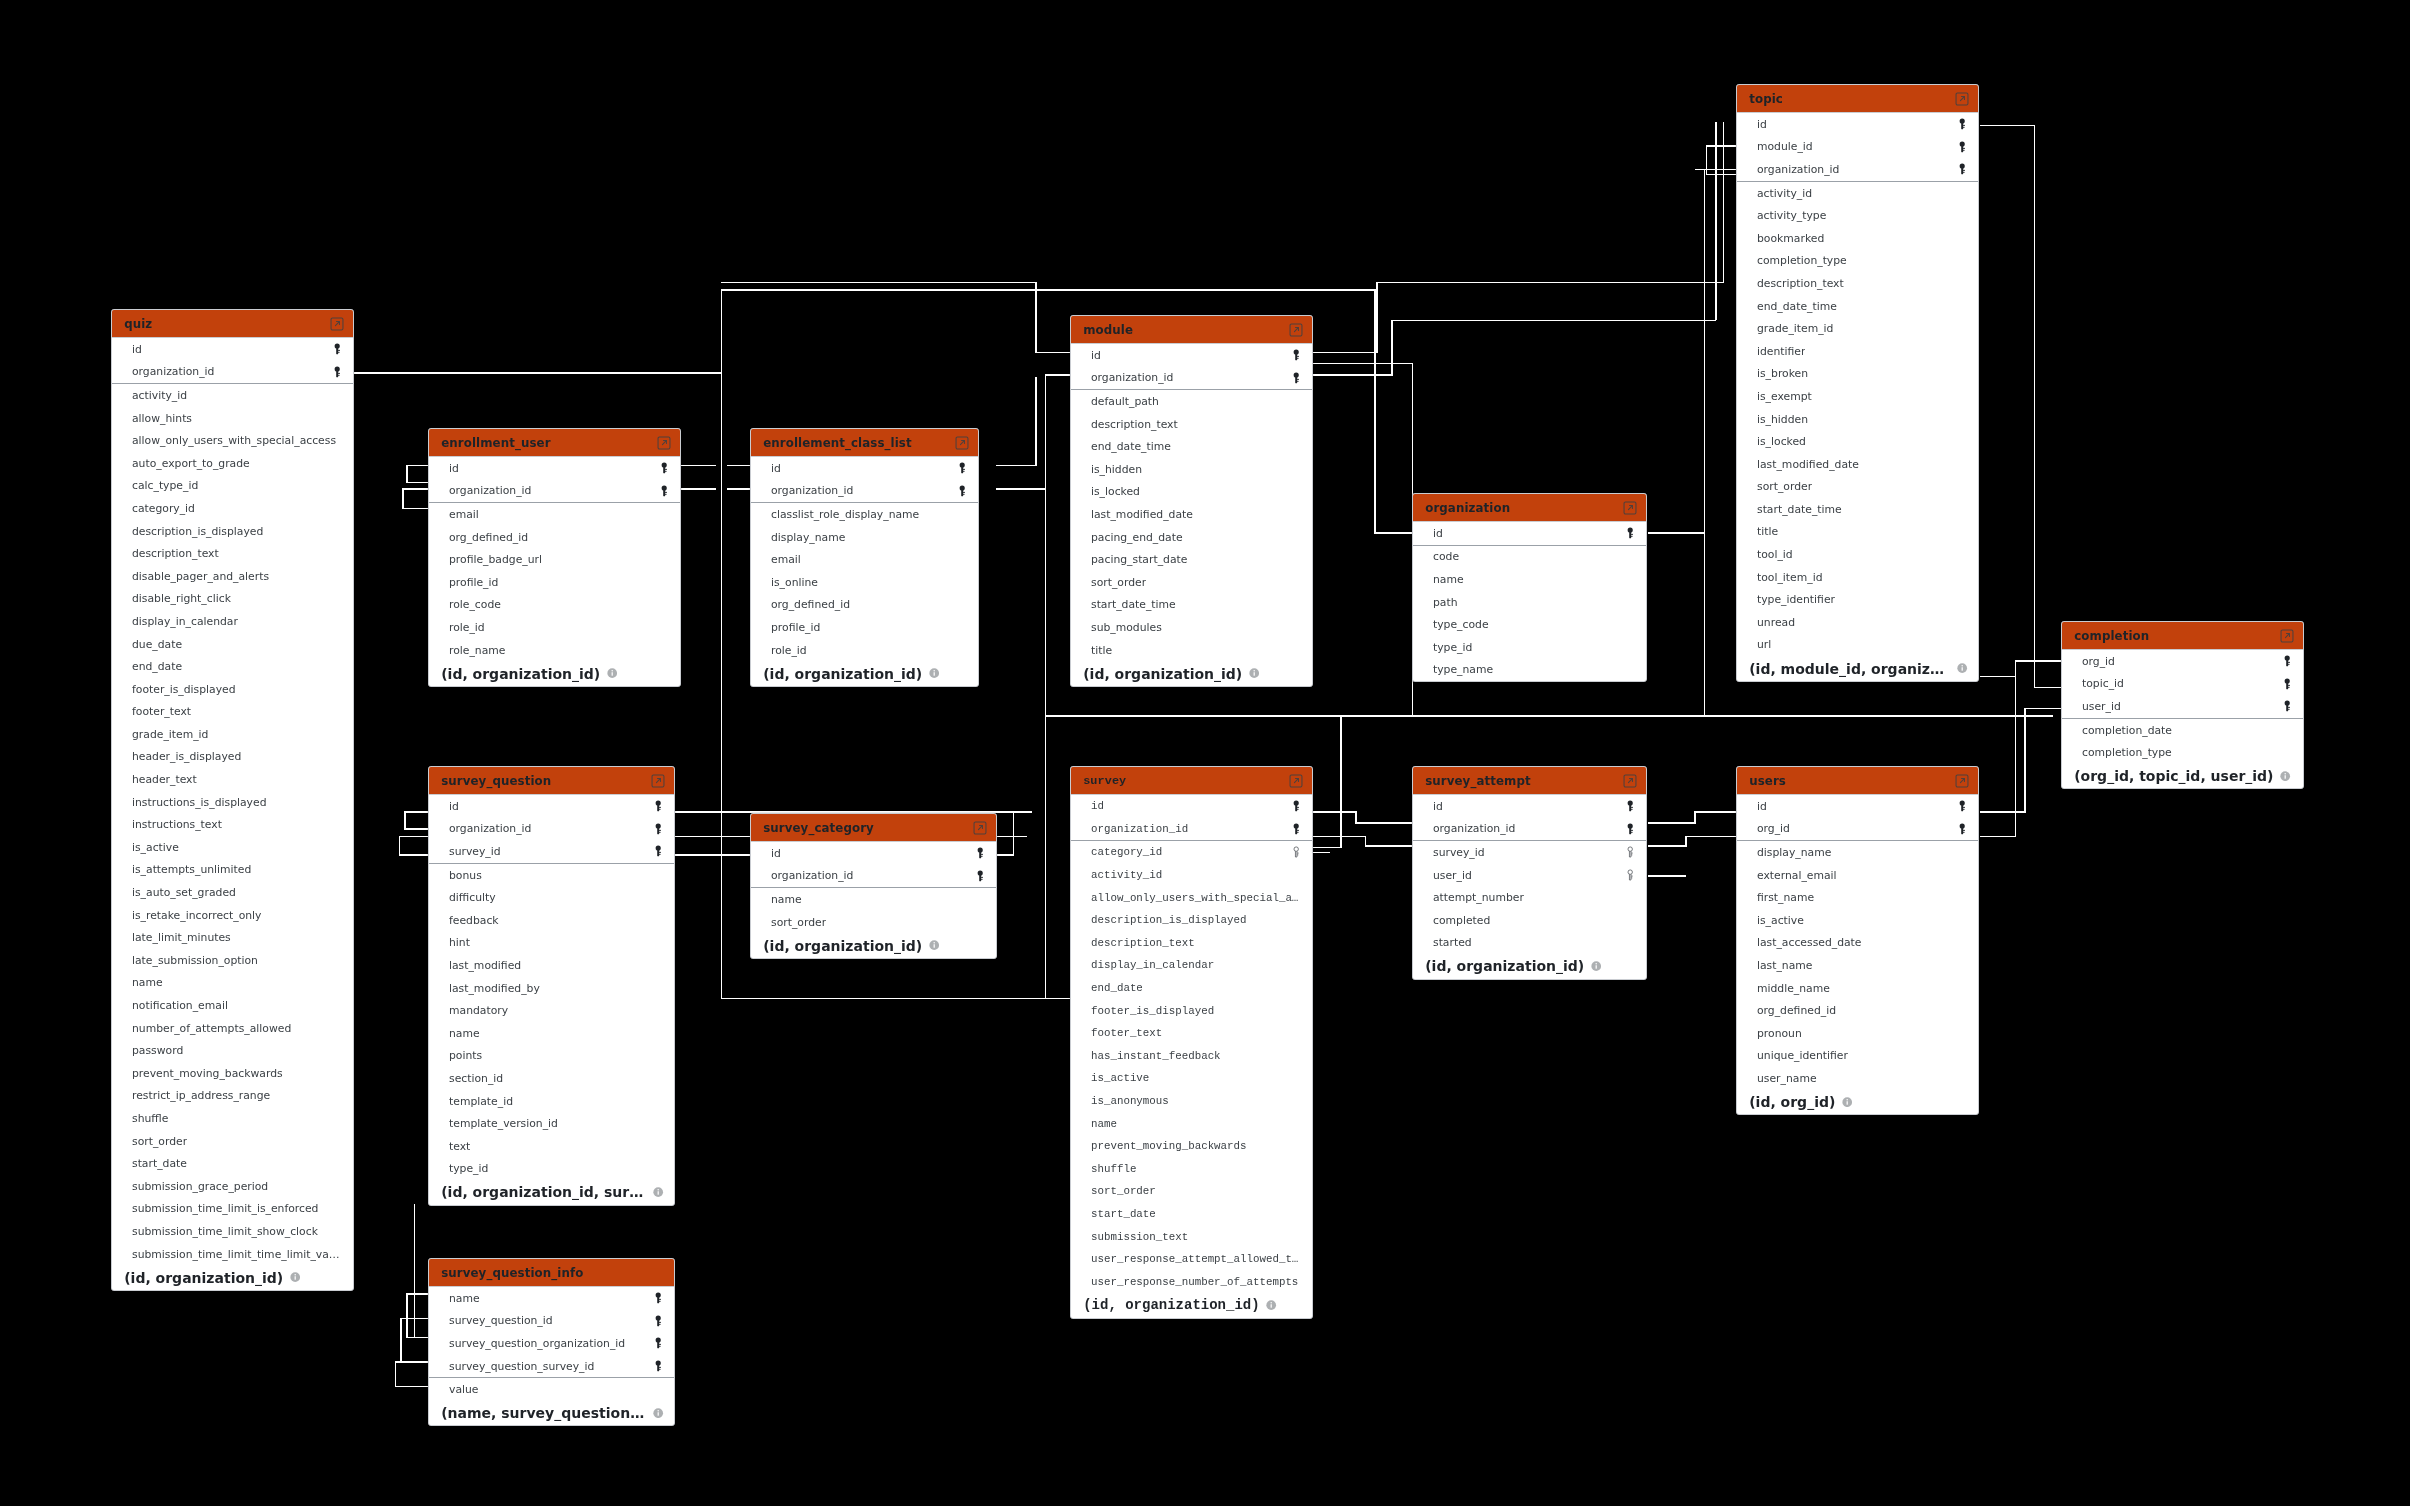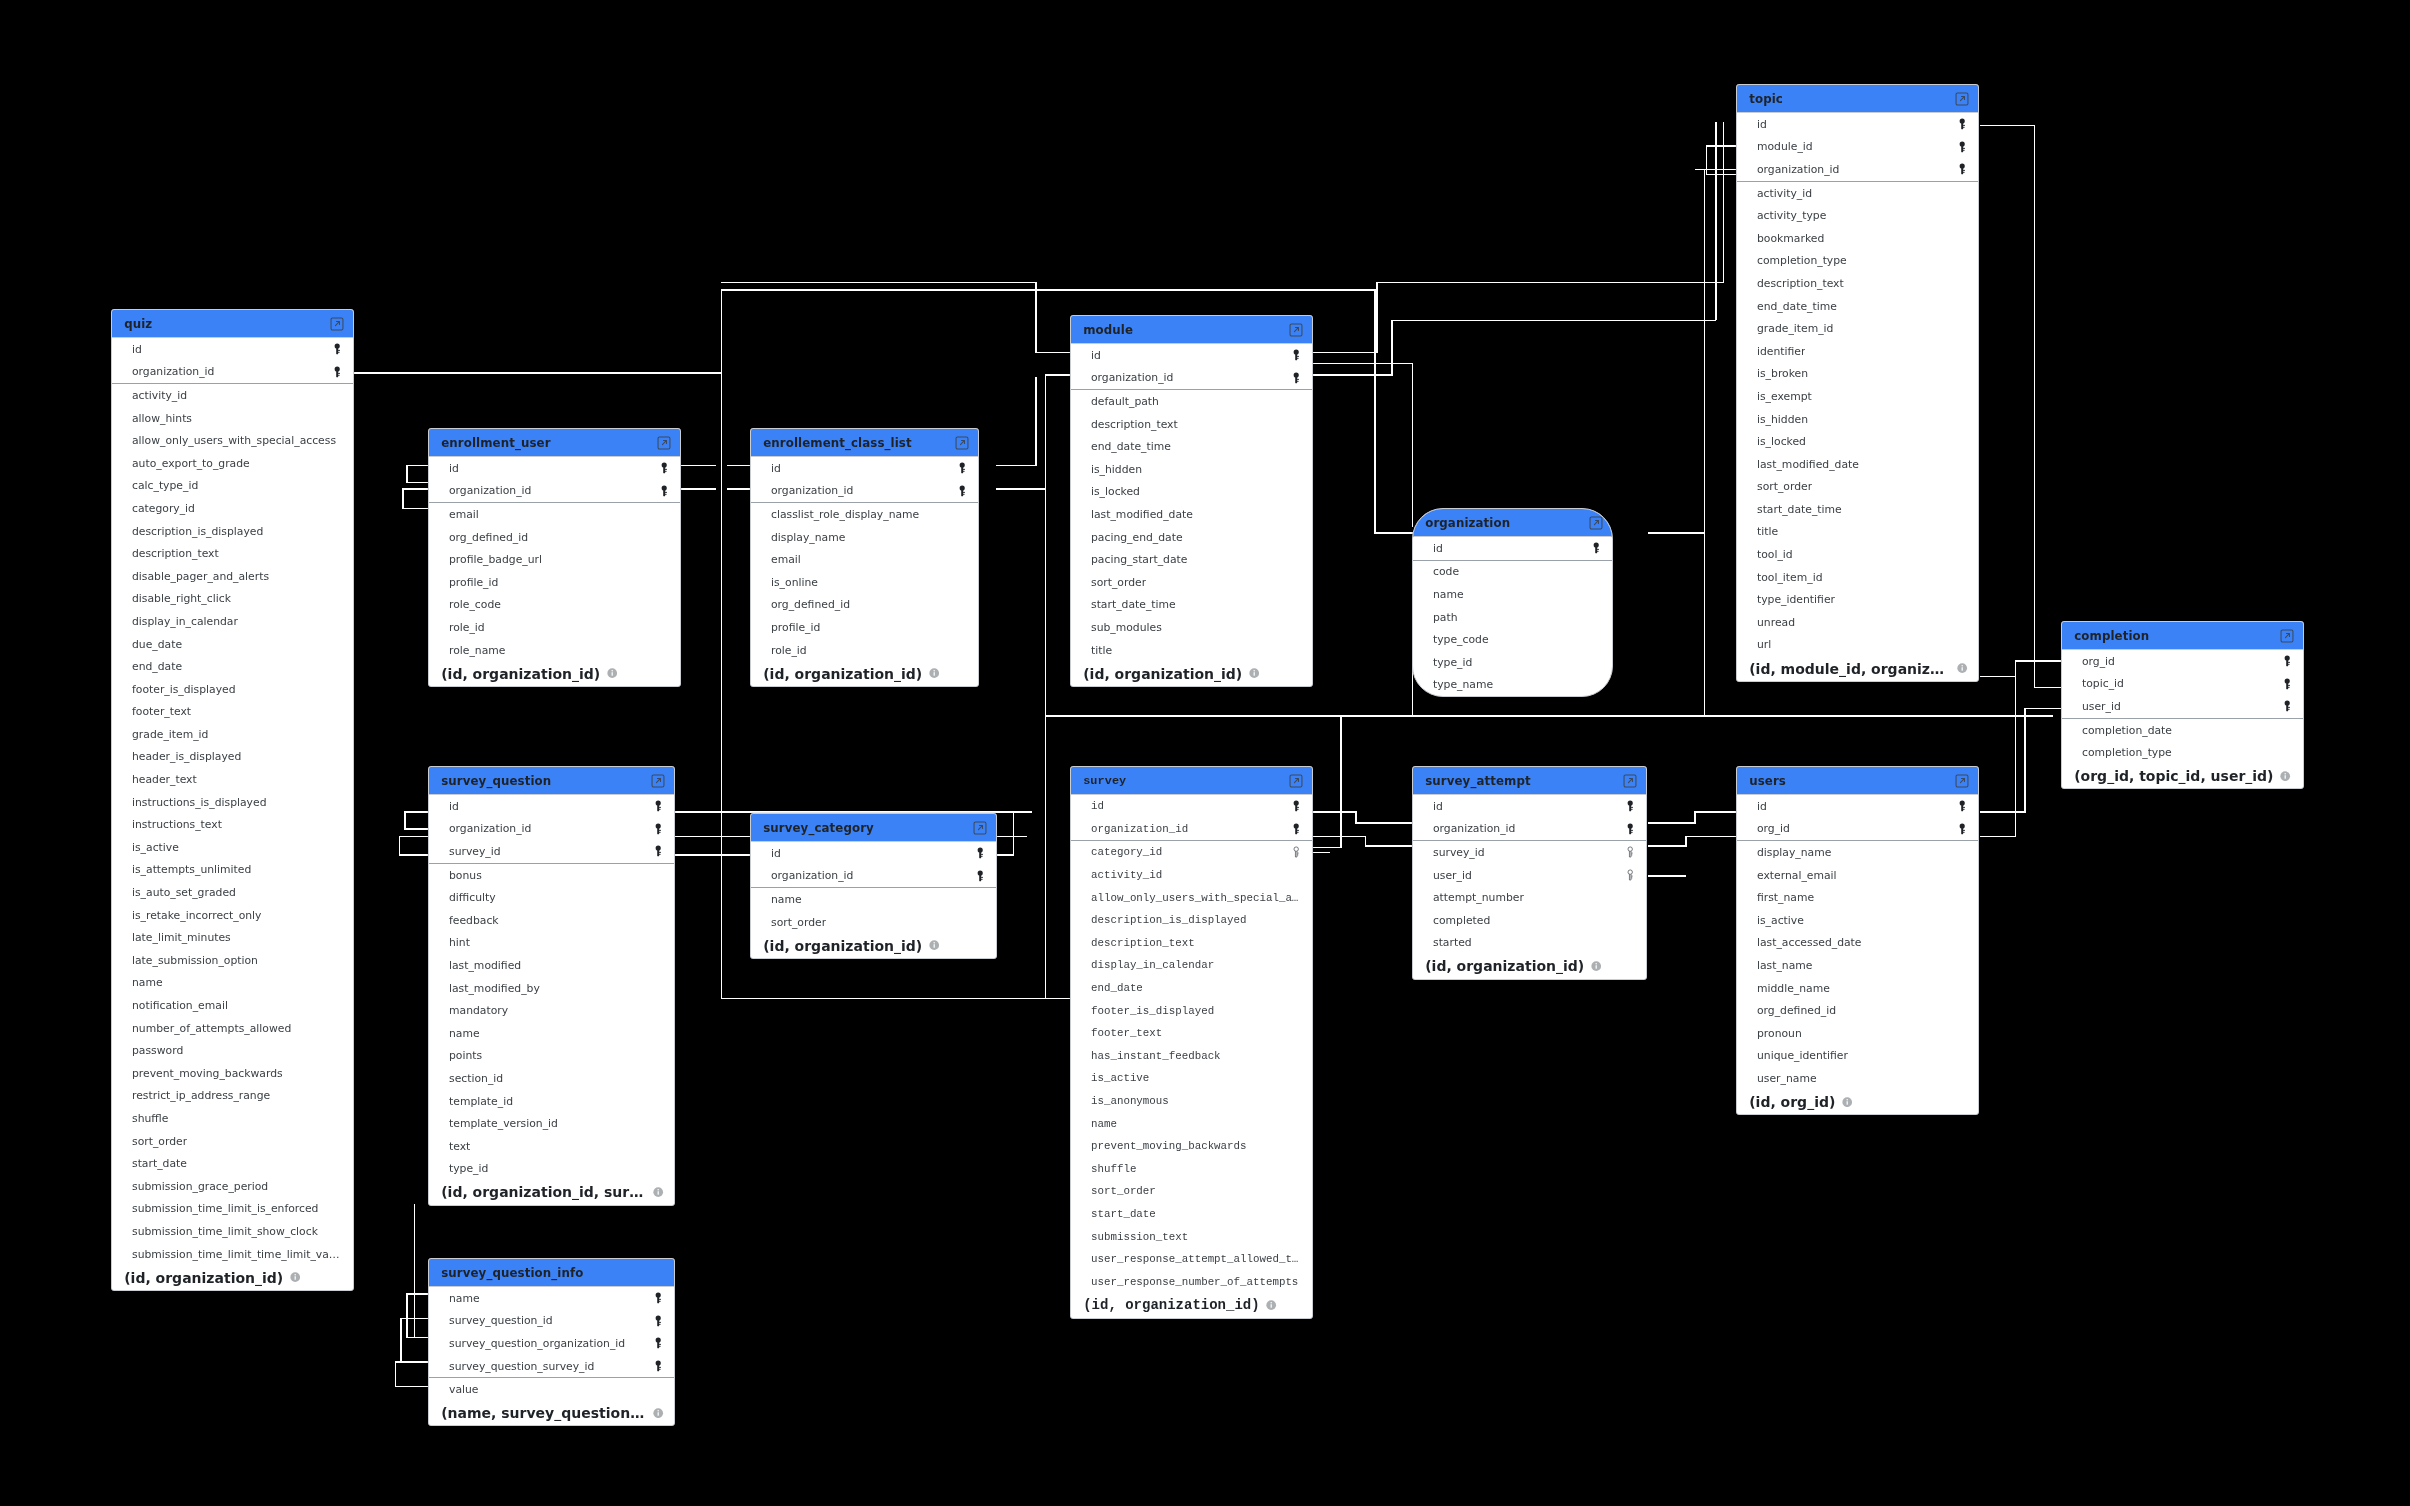--- a/index.html
+++ b/index.html
@@ -11,21 +11,21 @@
   #canvas{position:absolute;inset:0;}
   svg.edges{position:absolute;left:0;top:0;width:2411px;height:1507px;pointer-events:none;}
   .entity{
     position:absolute;background:#ffffff;border:0.9px solid #c9ccd1;
     border-radius:2.8px;box-sizing:border-box;
     box-shadow:0 0.9px 1.9px rgba(0,0,0,.35);
     overflow:hidden;
   }
   .ent-header{
     display:flex;align-items:center;justify-content:space-between;
-    background:#3b82f6;border-bottom:0.9px solid #c9ccd1;
+    background:#c2410c;border-bottom:0.9px solid #c9ccd1;
     height:28px;padding:0 9.4px 0 12.2px;box-sizing:border-box;
   }
   .ent-title{font-size:11.8px;font-weight:bold;color:#1f2328;letter-spacing:0.1px;white-space:nowrap;}
   .ext-icon{width:14px;height:14px;flex:0 0 14px;opacity:.85;}
   .pk-block{border-bottom:0.9px solid #9ba1a8;}
   .field{
     display:flex;align-items:center;justify-content:space-between;
     height:22.6px;padding:0 10.4px 0 20px;box-sizing:border-box;
     font-size:10.8px;color:#3b4045;white-space:nowrap;
   }
@@ -483,21 +483,21 @@
         <span class="fk-text">(id, organization_id)</span>
         <span style="display: flex;">
           <svg class="info-icon" viewBox="0 0 12 12">
             <circle cx="6" cy="6" r="5.6" fill="#6b7075"></circle>
             <rect x="5.3" y="4.9" width="1.4" height="4.0" fill="#fff"></rect>
             <circle cx="6" cy="3.1" r="0.85" fill="#fff"></circle>
           </svg>
         </span>
       </div>
     </div>
-    <div class="entity" style="left: 1412px; top: 508px; width: 201px; border-radius: 31px;">
+    <div class="entity" style="left: 1412px; top: 493px; width: 235px;">
       <div class="ent-header">
         <span class="ent-title">organization</span>
         <span style="display: flex;">
           <svg class="ext-icon" viewBox="0 0 16 16" fill="none" stroke="#3b4045" stroke-width="1.2">
             <rect x="1.2" y="1.2" width="13.6" height="13.6" rx="1.6"></rect>
             <path d="M6.2 9.8 L10.6 5.4" stroke-linecap="round"></path>
             <path d="M7.4 5.2 L10.8 5.2 L10.8 8.6" stroke-linecap="round" stroke-linejoin="round"></path>
           </svg>
         </span>
       </div>

